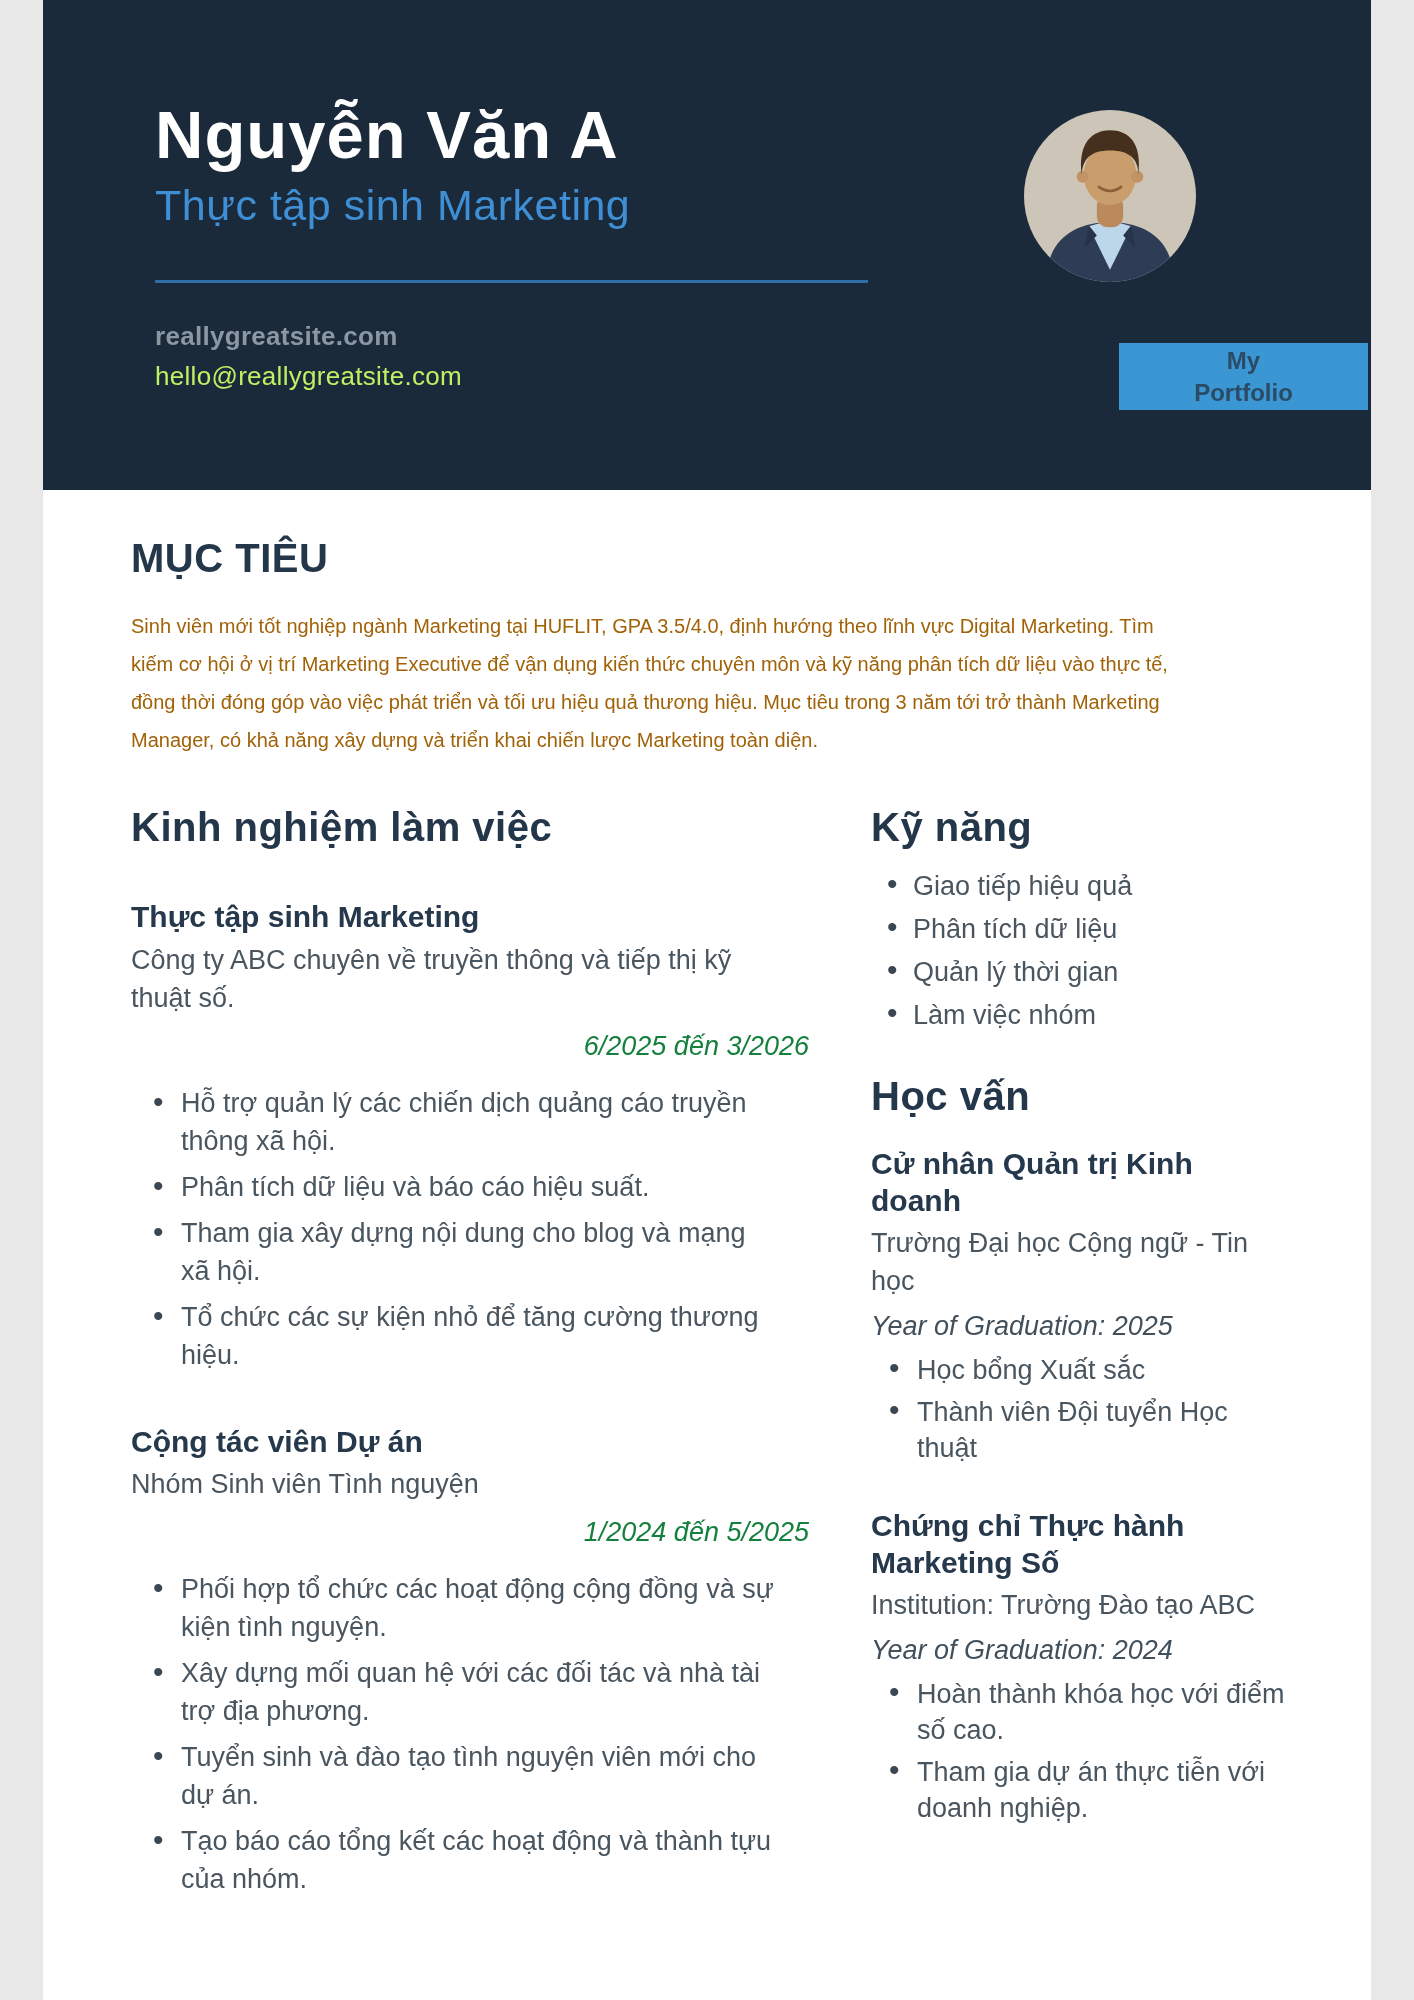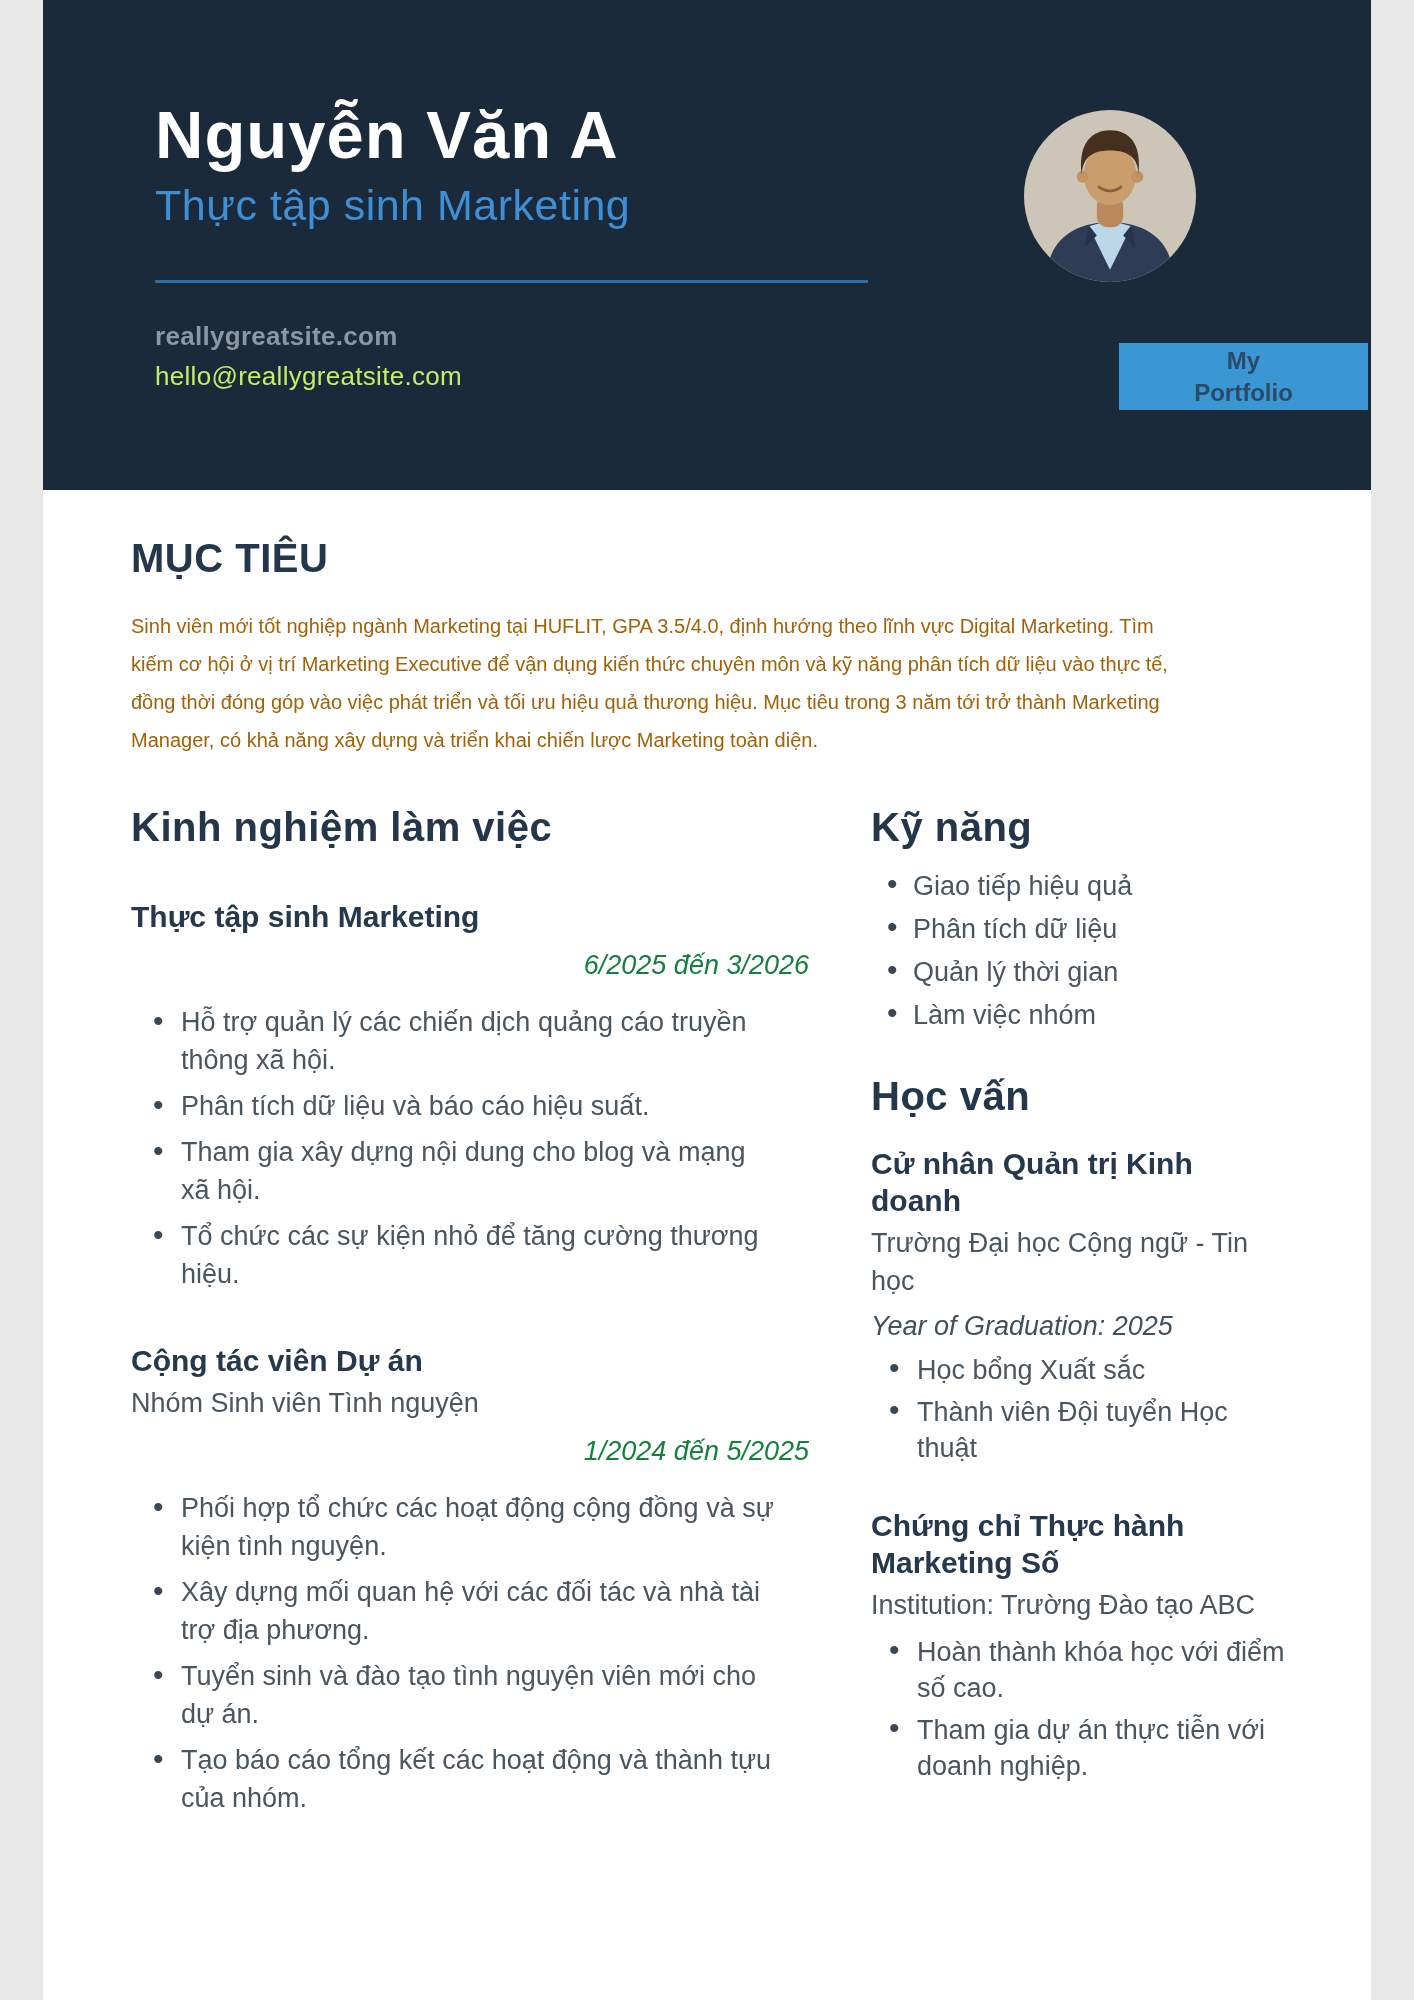--- a/index.html
+++ b/index.html
@@ -179,20 +179,21 @@
       <p class="objective-text">Sinh viên mới tốt nghiệp ngành Marketing tại HUFLIT, GPA 3.5/4.0, định hướng theo lĩnh vực Digital Marketing. Tìm kiếm cơ hội ở vị trí Marketing Executive để vận dụng kiến thức chuyên môn và kỹ năng phân tích dữ liệu vào thực tế, đồng thời đóng góp vào việc phát triển và tối ưu hiệu quả thương hiệu. Mục tiêu trong 3 năm tới trở thành Marketing Manager, có khả năng xây dựng và triển khai chiến lược Marketing toàn diện.</p>
     </div>
 
     <div class="columns">
 
       <div class="col-left">
         <h2 class="section-heading">Kinh nghiệm làm việc</h2>
 
         <div class="job-block-first">
           <h3 class="item-title">Thực tập sinh Marketing</h3>
+          <p class="org-line">Công ty ABC chuyên về truyền thông và tiếp thị kỹ thuật số.</p>
           <p class="date-line">6/2025 đến 3/2026</p>
           <ul class="dot-list">
             <li>Hỗ trợ quản lý các chiến dịch quảng cáo truyền thông xã hội.</li>
             <li>Phân tích dữ liệu và báo cáo hiệu suất.</li>
             <li>Tham gia xây dựng nội dung cho blog và mạng xã hội.</li>
             <li>Tổ chức các sự kiện nhỏ để tăng cường thương hiệu.</li>
           </ul>
         </div>
 
         <div class="job-block">
@@ -225,20 +226,21 @@
           <p class="year-line">Year of Graduation: 2025</p>
           <ul class="edu-list">
             <li>Học bổng Xuất sắc</li>
             <li>Thành viên Đội tuyển Học thuật</li>
           </ul>
         </div>
 
         <div class="edu-block">
           <h3 class="item-title">Chứng chỉ Thực hành Marketing Số</h3>
           <p class="school-line">Institution: Trường Đào tạo ABC</p>
+          <p class="year-line">Year of Graduation: 2024</p>
           <ul class="edu-list">
             <li>Hoàn thành khóa học với điểm số cao.</li>
             <li>Tham gia dự án thực tiễn với doanh nghiệp.</li>
           </ul>
         </div>
       </div>
 
     </div>
   </div>
 </div>

